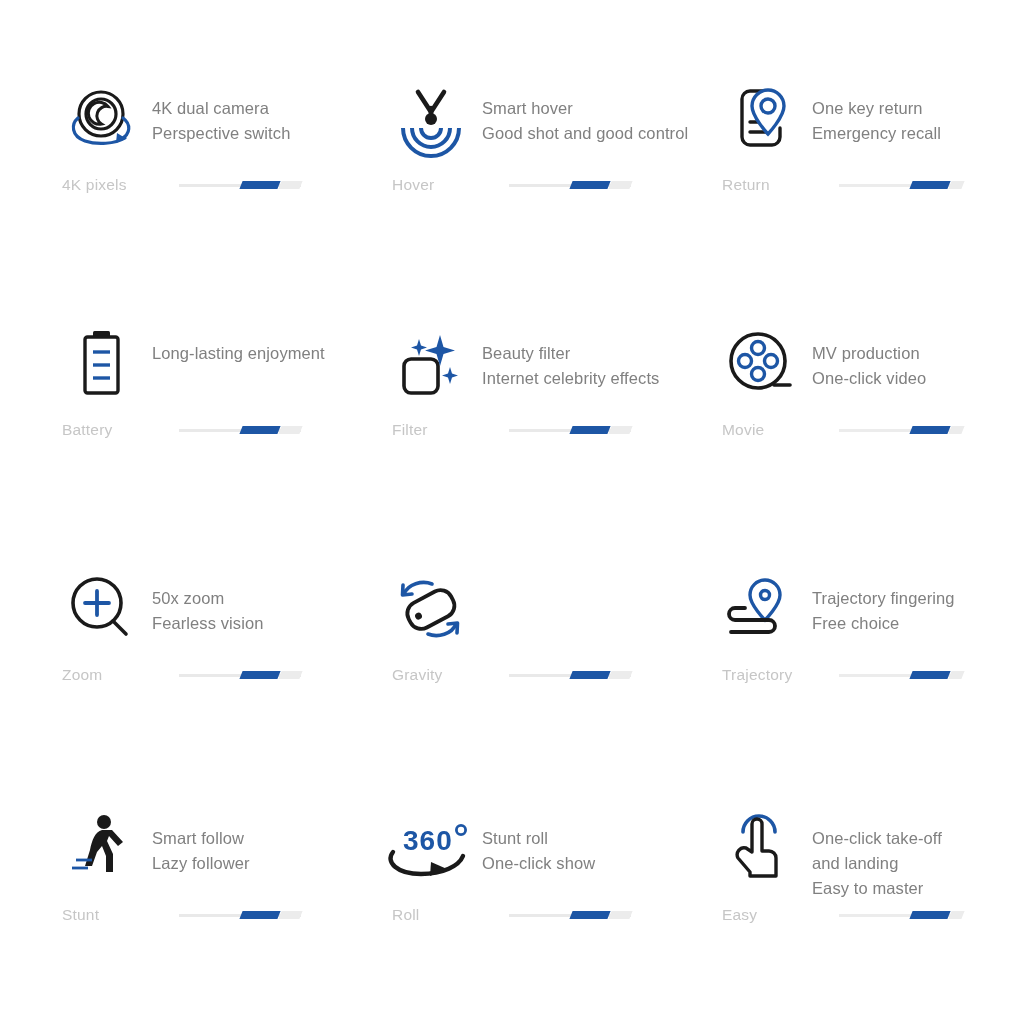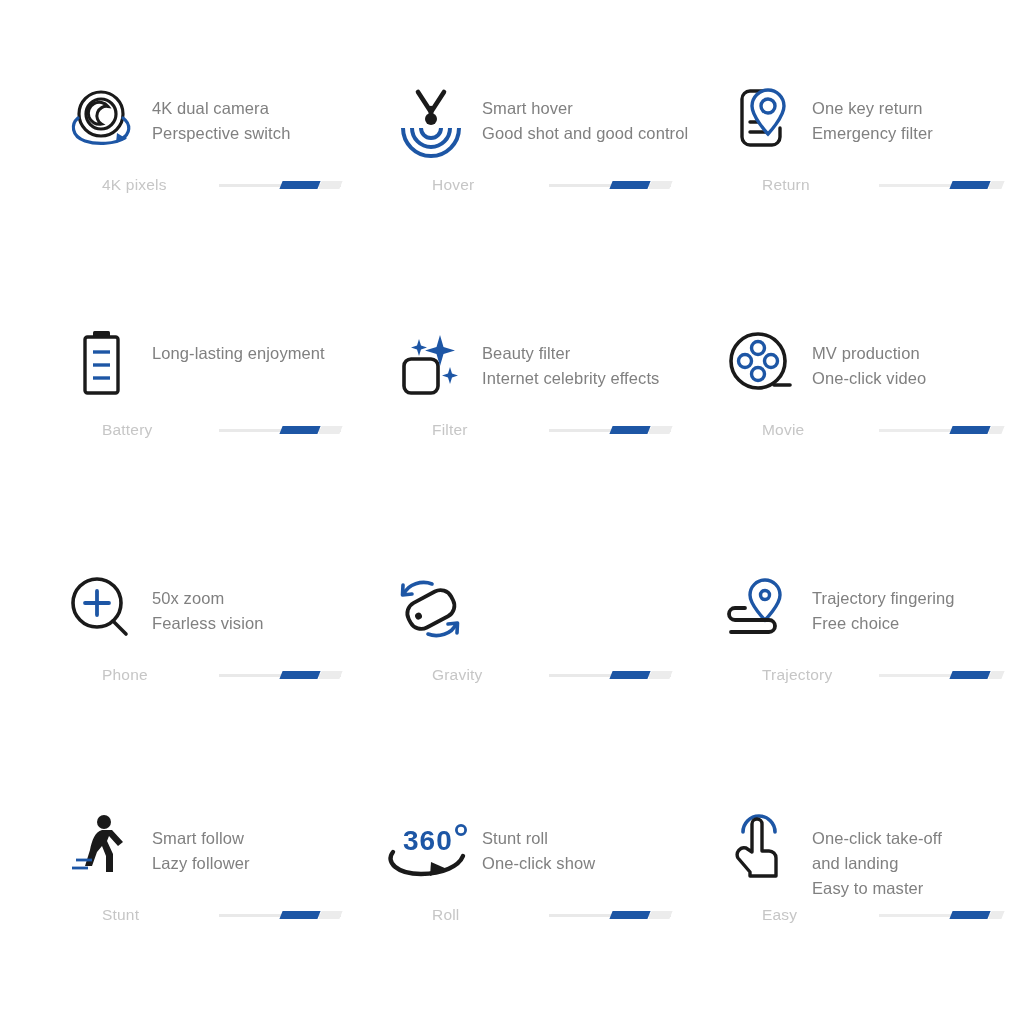--- a/index.html
+++ b/index.html
@@ -26,21 +26,21 @@
   .tline{
     color:#808080;font-size:16.5px;line-height:25px;
     white-space:nowrap;letter-spacing:.1px;
   }
   .bottom{
     display:flex;align-items:center;gap:12px;
     position:absolute;left:0;top:98px;
   }
   .blabel{
     color:#c6c6c6;font-size:15.5px;width:105px;
-    white-space:nowrap;letter-spacing:.2px;margin-left:40px;
+    white-space:nowrap;letter-spacing:.2px;
   }
   .bar{position:relative;width:122px;height:10px;}
   .track{
     position:absolute;left:0;top:3.5px;width:122px;height:3px;
     background:#e9e9e9;
   }
   .track.r{background:#ececec;}
   .fill{
     position:absolute;top:1px;height:8px;background:#1d56a5;
     transform:skewX(-22deg);
@@ -116,21 +116,21 @@
         <svg width="66" height="72" viewBox="0 0 66 72">
           <path d="M41 7 L22 7 A8 8 0 0 0 14 15 L14 53 A8 8 0 0 0 22 61 L44 61 A8 8 0 0 0 52 53 L52 44" fill="none" stroke="#1a1a1a" stroke-width="3.4" stroke-linecap="round"></path>
           <line x1="22" y1="38" x2="34" y2="38" stroke="#1a1a1a" stroke-width="3.4" stroke-linecap="round"></line>
           <line x1="22" y1="48" x2="38" y2="48" stroke="#1a1a1a" stroke-width="3.4" stroke-linecap="round"></line>
           <path d="M40 6 A16 16 0 0 1 56 22 C56 33 40 50 40 50 C40 50 24 33 24 22 A16 16 0 0 1 40 6 z" fill="#ffffff" stroke="#1d56a5" stroke-width="3.4"></path>
           <circle cx="40" cy="22" r="7" fill="none" stroke="#1d56a5" stroke-width="3.4"></circle>
         </svg>
       </div>
       <div class="titles">
         <div class="tline">One key return</div>
-        <div class="tline">Emergency filter</div>
+        <div class="tline">Emergency recall</div>
       </div>
     </div>
     <div class="bottom">
       <div class="blabel">Return</div>
       <div class="bar">
         <div class="track r"></div>
         <div class="fill" style="left:72px;width:38px;"></div>
         <div class="ghost" style="left:111px;width:13px;"></div>
       </div>
     </div>
@@ -222,21 +222,21 @@
           <line x1="31" y1="17" x2="31" y2="41" stroke="#1d56a5" stroke-width="3.8" stroke-linecap="round"></line>
           <line x1="19" y1="29" x2="43" y2="29" stroke="#1d56a5" stroke-width="3.8" stroke-linecap="round"></line>
         </svg>
       </div>
       <div class="titles">
         <div class="tline">50x zoom</div>
         <div class="tline">Fearless vision</div>
       </div>
     </div>
     <div class="bottom">
-      <div class="blabel">Phone</div>
+      <div class="blabel">Zoom</div>
       <div class="bar">
         <div class="track"></div>
         <div class="fill" style="left:62px;width:38px;"></div>
         <div class="ghost" style="left:101px;width:21px;"></div>
       </div>
     </div>
   </div>
 
   <div class="cell">
     <div class="top">

